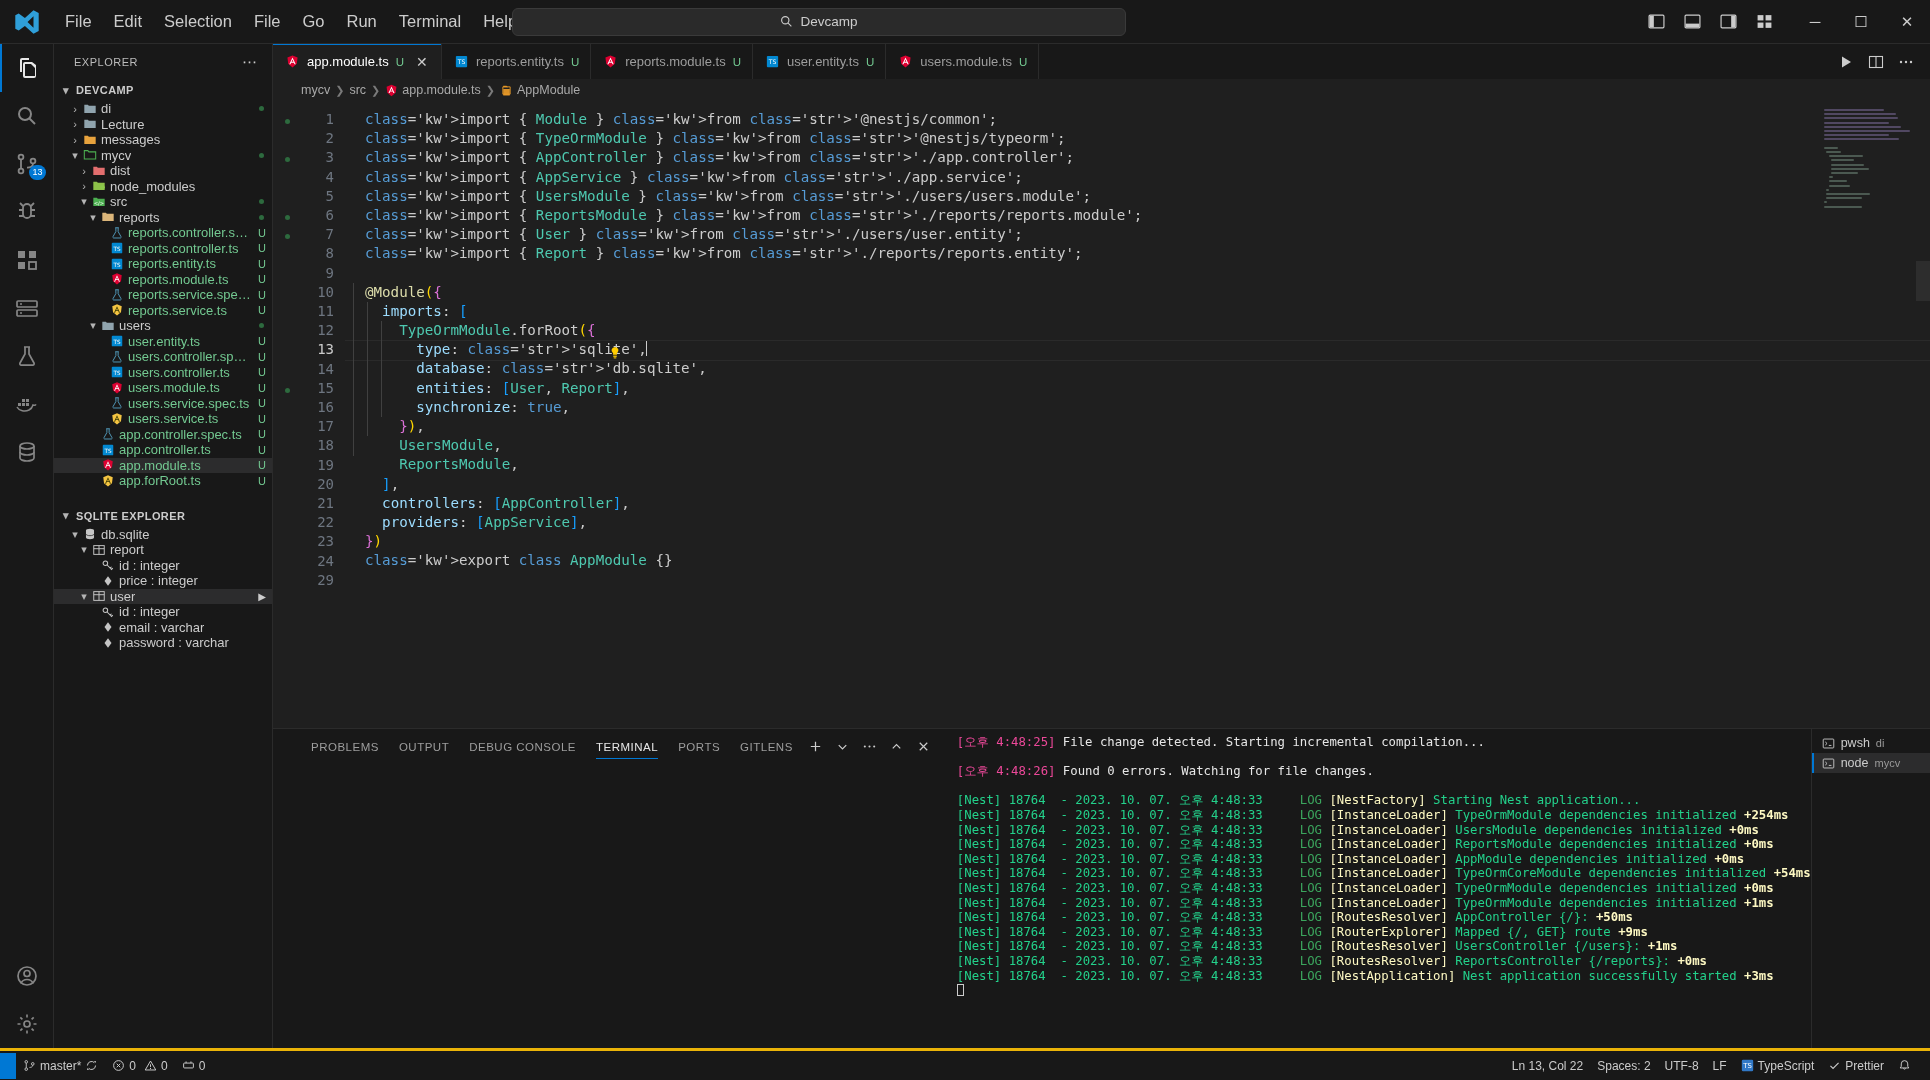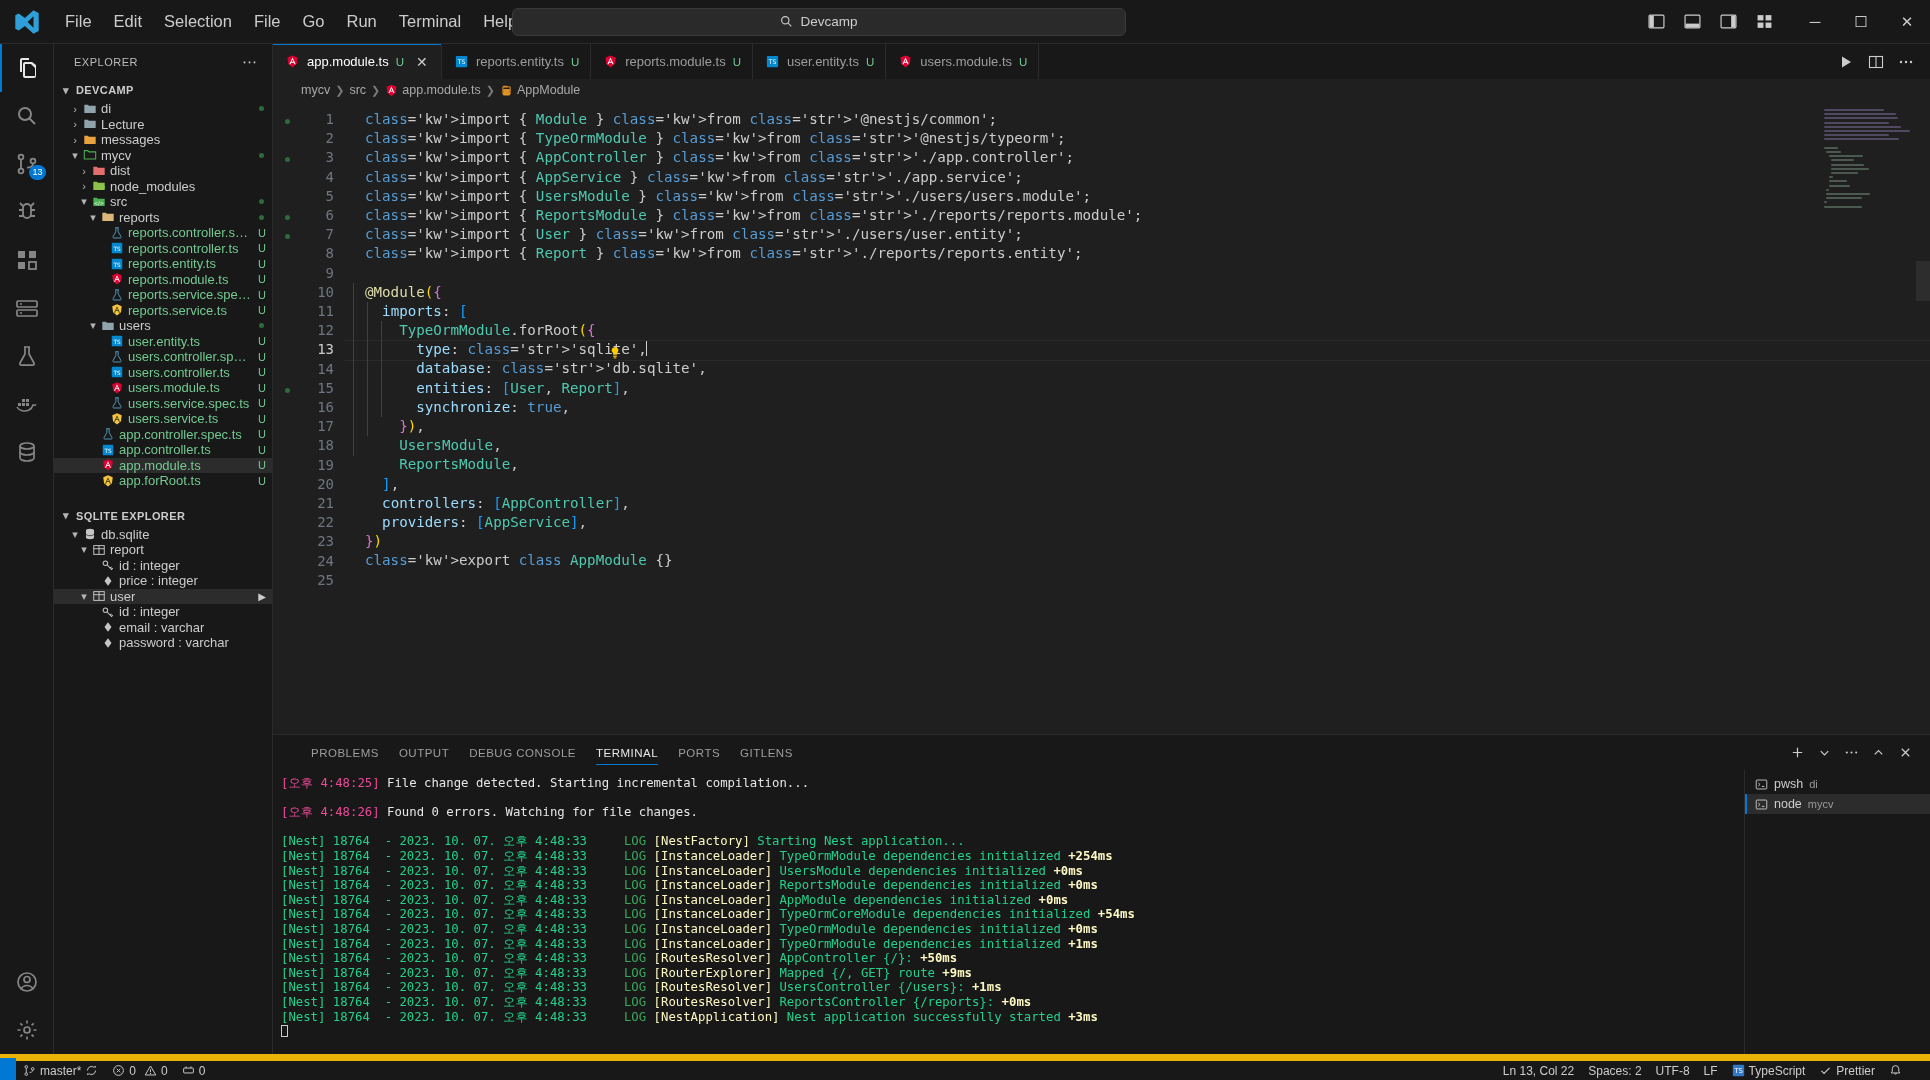--- a/index.html
+++ b/index.html
@@ -158,21 +158,21 @@
   .prop { color: #9cdcfe; }
   .plain{ color: #cccccc; }
   .deco { color: #dcdcaa; }
   .indent-guide { position:absolute; width:1px; background:#404040; }
 
   .minimap { position: absolute; right: 14px; top: 8px; width: 92px; height: 110px; opacity: .55; }
   .mm-line { position: absolute; height: 2px; border-radius: 1px; }
   .scroll-v { position:absolute; right: 0; top: 160px; width: 14px; height: 40px; background:#4a4a4a55; }
 
   
-  .panel { height: 320px; background: #181818; display: flex; flex-direction: column; flex: none; border-top: 1px solid #2b2b2b;}
+  .panel { height: 320px; background: #181818; display: flex; flex-direction: row; flex: none; border-top: 1px solid #2b2b2b;}
   .panel-head { height: 35px; display: flex; align-items: center; padding-left: 28px; flex:none; position:relative;}
   .p-tab {
     font-size: 11.5px; letter-spacing: .5px; color: #9d9d9d; text-transform: uppercase;
     padding: 0 10px; height: 35px; display:flex; align-items:center; position: relative; cursor:pointer;
   }
   .p-tab.active { color: #e7e7e7; }
   .p-tab.active::after {
     content:''; position:absolute; left:10px; right:10px; bottom:5px; height:1px; background:#0078d4;
   }
   .panel-actions { margin-left:auto; display:flex; align-items:center; gap: 1px; padding-right: 12px;}
@@ -196,25 +196,25 @@
     height: 20px; display:flex; align-items:center; gap:6px; padding-left: 10px; font-size: 12.5px;
     color:#cccccc; position:relative; cursor:pointer;
   }
   .tl-item.active { background: #2c2c2d; }
   .tl-item.active::before { content:''; position:absolute; left:0; top:0; bottom:0; width:2px; background:#0078d4;}
   .tl-item svg { width:13px; height:13px; flex:none;}
   .tl-sub { color: #9a9a9a; font-size: 11px; }
 
   
   .statusbar {
-    height: 26px; background: #181818; display: flex; align-items: center;
-    font-size: 12px; color: #cccccc; flex: none; border-top: 7px solid #eab308;
+    height: 32px; background: #181818; display: flex; align-items: center;
+    font-size: 12px; color: #cccccc; flex: none; border-top: 3px solid #eab308;
   }
   .sb-left { display:flex; align-items:center; }
-  .sb-right { margin-left:auto; display:flex; align-items:center; padding-right: 21px;}
+  .sb-right { margin-left:auto; display:flex; align-items:center; padding-right: 12px;}
   .sb-cell { display:flex; align-items:center; gap:4px; padding: 0 7px; height:26px; white-space:nowrap;}
   .sb-remote { background: #0078d4; color:#fff; padding: 0 8px; height:26px; display:flex; align-items:center; gap:5px;}
   .sb-cell svg { width: 13px; height: 13px; }
 </style>
 </head>
 <body>
 
 <div class="app">
 
   <div class="titlebar">
@@ -853,21 +853,21 @@
             <div class="">15</div>
             <div class="">16</div>
             <div class="">17</div>
             <div class="">18</div>
             <div class="">19</div>
             <div class="">20</div>
             <div class="">21</div>
             <div class="">22</div>
             <div class="">23</div>
             <div class="">24</div>
-            <div class="">25</div>
+            <div class="">29</div>
           </div>
         <div class="code" id="code"><div class="ln"><span <span="" class="kw2">class</span>='kw'&gt;import { <span class="cls">Module</span> } <span <span="" class="kw2">class</span>='kw'&gt;from <span <span="" class="kw2">class</span>='str'&gt;'@nestjs/common';</div><div class="ln"><span <span="" class="kw2">class</span>='kw'&gt;import { <span class="cls">TypeOrmModule</span> } <span <span="" class="kw2">class</span>='kw'&gt;from <span <span="" class="kw2">class</span>='str'&gt;'@nestjs/typeorm';</div><div class="ln"><span <span="" class="kw2">class</span>='kw'&gt;import { <span class="cls">AppController</span> } <span <span="" class="kw2">class</span>='kw'&gt;from <span <span="" class="kw2">class</span>='str'&gt;'./app.controller';</div><div class="ln"><span <span="" class="kw2">class</span>='kw'&gt;import { <span class="cls">AppService</span> } <span <span="" class="kw2">class</span>='kw'&gt;from <span <span="" class="kw2">class</span>='str'&gt;'./app.service';</div><div class="ln"><span <span="" class="kw2">class</span>='kw'&gt;import { <span class="cls">UsersModule</span> } <span <span="" class="kw2">class</span>='kw'&gt;from <span <span="" class="kw2">class</span>='str'&gt;'./users/users.module';</div><div class="ln"><span <span="" class="kw2">class</span>='kw'&gt;import { <span class="cls">ReportsModule</span> } <span <span="" class="kw2">class</span>='kw'&gt;from <span <span="" class="kw2">class</span>='str'&gt;'./reports/reports.module';</div><div class="ln"><span <span="" class="kw2">class</span>='kw'&gt;import { <span class="cls">User</span> } <span <span="" class="kw2">class</span>='kw'&gt;from <span <span="" class="kw2">class</span>='str'&gt;'./users/user.entity';</div><div class="ln"><span <span="" class="kw2">class</span>='kw'&gt;import { <span class="cls">Report</span> } <span <span="" class="kw2">class</span>='kw'&gt;from <span <span="" class="kw2">class</span>='str'&gt;'./reports/reports.entity';</div><div class="ln">&nbsp;</div><div class="ln"><span class="deco">@Module</span><span class="br">(</span><span class="br2">{</span></div><div class="ln">  <span class="prop">imports</span><span class="plain">:</span> <span class="br3">[</span></div><div class="ln">    <span class="cls">TypeOrmModule</span><span class="dcall">.forRoot</span><span class="br">(</span><span class="br2">{</span></div><div class="ln current">      <span class="prop">type</span><span class="plain">:</span> <span <span="" class="kw2">class</span>='str'&gt;'sqlite',<span class="caret"></span></div><div class="ln">      <span class="prop">database</span><span class="plain">:</span> <span <span="" class="kw2">class</span>='str'&gt;'db.sqlite',</div><div class="ln">      <span class="prop">entities</span><span class="plain">:</span> <span class="br3">[</span><span class="cls">User</span>, <span class="cls">Report</span><span class="br3">]</span>,</div><div class="ln">      <span class="prop">synchronize</span><span class="plain">:</span> <span class="kw2">true</span>,</div><div class="ln">    <span class="br2">}</span><span class="br">)</span>,</div><div class="ln">    <span class="cls">UsersModule</span>,</div><div class="ln">    <span class="cls">ReportsModule</span>,</div><div class="ln">  <span class="br3">]</span>,</div><div class="ln">  <span class="prop">controllers</span><span class="plain">:</span> <span class="br3">[</span><span class="cls">AppController</span><span class="br3">]</span>,</div><div class="ln">  <span class="prop">providers</span><span class="plain">:</span> <span class="br3">[</span><span class="cls">AppService</span><span class="br3">]</span>,</div><div class="ln"><span class="br2">}</span><span class="br">)</span></div><div class="ln"><span <span="" class="kw2">class</span>='kw'&gt;export <span class="kw2">class</span> <span class="cls">AppModule</span> {}</div><div class="ln">&nbsp;</div><div style="position: absolute; inset: 0px; pointer-events: none;"><div class="indent-guide" style="left: 8px; top: 181.8px; height: 172.8px;"></div><div class="indent-guide" style="left: 22px; top: 201px; height: 134.4px;"></div><div class="indent-guide" style="left: 36px; top: 220.2px; height: 96px;"></div></div></div>
         <svg class="lightbulb" style="top:245px" viewBox="0 0 16 16">
             <path fill="#ffcc00" d="M8 1a4 4 0 0 0-2.2 7.3V10h4.4V8.3A4 4 0 0 0 8 1z"></path>
             <rect x="6" y="11" width="4" height="1.4" fill="#ffcc00"></rect>
             <rect x="6.5" y="13" width="3" height="1.2" fill="#ffcc00"></rect>
           </svg>
         <div class="minimap" id="minimap">
             <div class="mm-line" style="top: 0px; left: 0px; width: 60px; background: rgb(122, 107, 154);"></div>
             <div class="mm-line" style="top: 4.2px; left: 0px; width: 72px; background: rgb(122, 107, 154);"></div>

